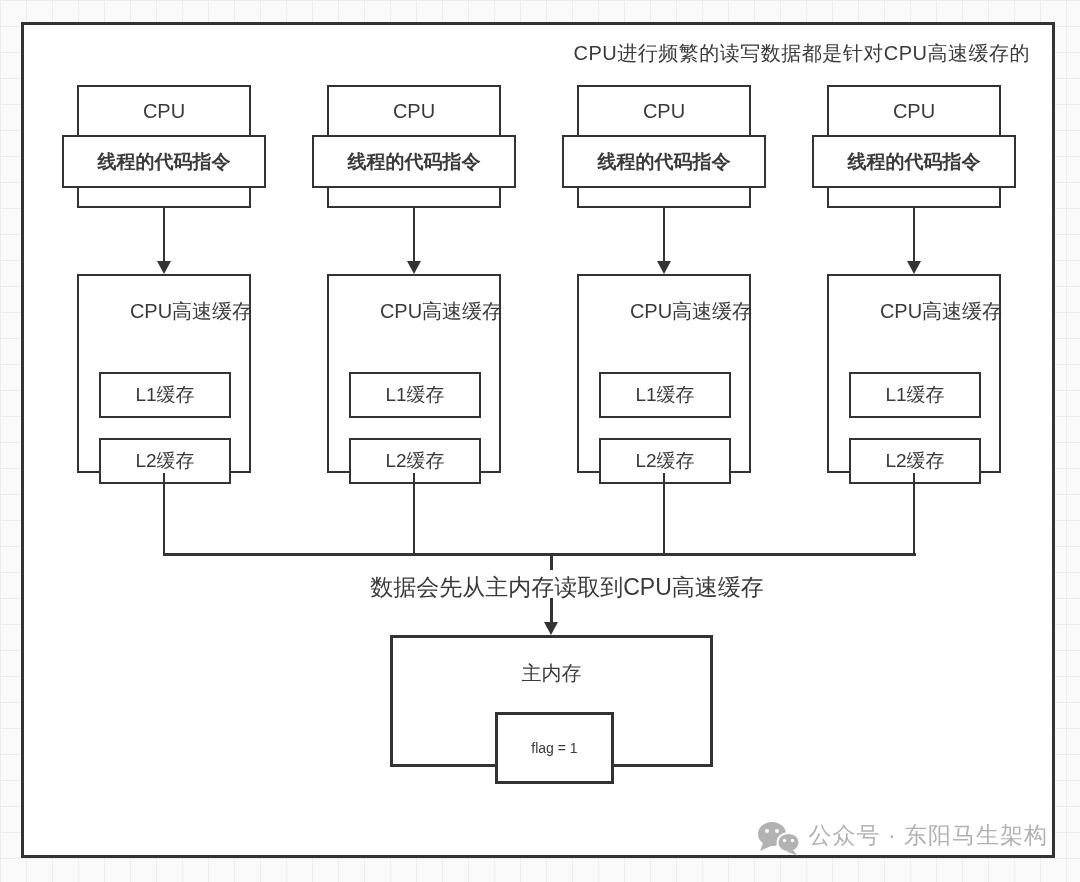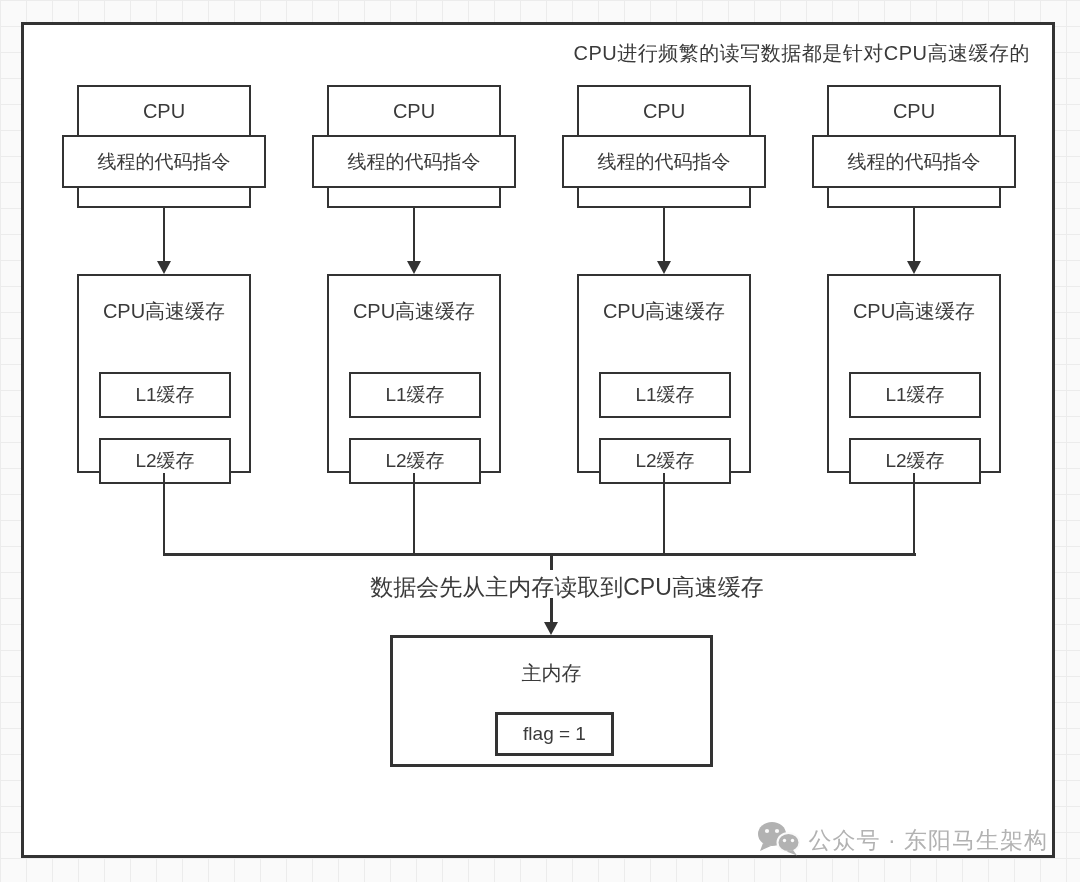--- a/index.html
+++ b/index.html
@@ -67,20 +67,21 @@
     position: absolute;
     left: 0; top: 50px;
     width: 204px; height: 53px;
     background: #ffffff;
     border: 2.5px solid #333333;
     box-sizing: border-box;
     display: flex;
     align-items: center;
     justify-content: center;
     font-size: 19px;
+    font-weight: bold;
   }
   .v-line {
     position: absolute;
     background: #333333;
     width: 2.5px;
   }
   .arrow1-shaft { left: 100.5px; top: 123px; height: 53px; }
   .arrowhead {
     position: absolute;
     width: 0; height: 0;
@@ -96,20 +97,21 @@
     background: #ffffff;
     border: 2.5px solid #333333;
     box-sizing: border-box;
   }
   .cache-title {
     position: absolute;
     left: 0; top: 22px;
     width: 100%;
     text-align: center;
     font-size: 20px;
+    padding-left: 27px;
   }
   .lcache-box {
     position: absolute;
     left: 20px;
     width: 132px; height: 46px;
     background: #ffffff;
     border: 2px solid #333333;
     box-sizing: border-box;
     display: flex;
     align-items: center;
@@ -149,37 +151,37 @@
   .memory-title {
     position: absolute;
     left: 0; top: 22px;
     width: 100%;
     text-align: center;
     font-size: 20px;
   }
   .flag-box {
     position: absolute;
     left: 495px; top: 712px;
-    width: 119px; height: 44px;
+    width: 119px; height: 72px;
     background: #ffffff;
     border: 3px solid #333333;
     box-sizing: border-box;
     display: flex;
     align-items: center;
     justify-content: center;
-    font-size: 19px;
+    font-size: 14px;
   }
 
   
   .watermark {
     position: absolute;
     right: 32px; top: 820px;
     height: 36px;
     display: flex;
-    align-items: flex-end;
+    align-items: flex-start;
     gap: 9px;
     color: #b2b2b2;
     font-size: 23px;
     letter-spacing: 1px;
   }
   .wm-icon { width: 44px; height: 36px; }
 </style>
 </head>
 <body>
 

